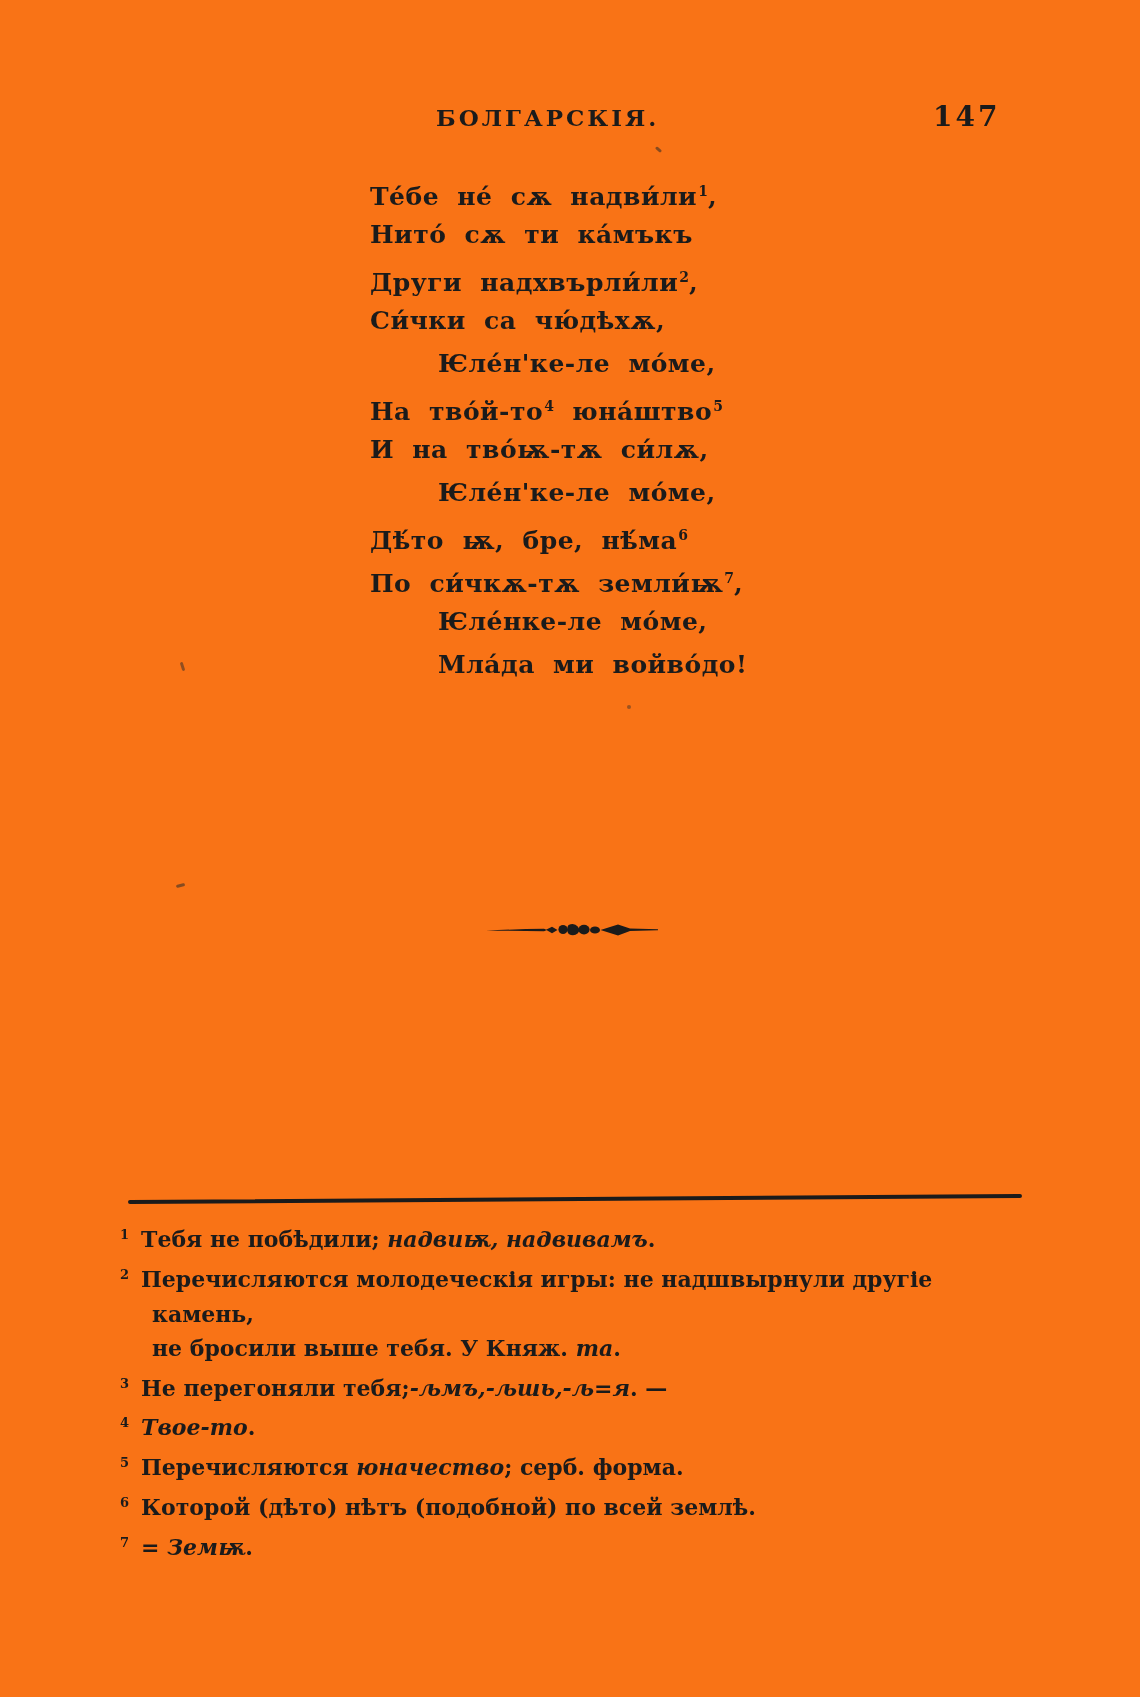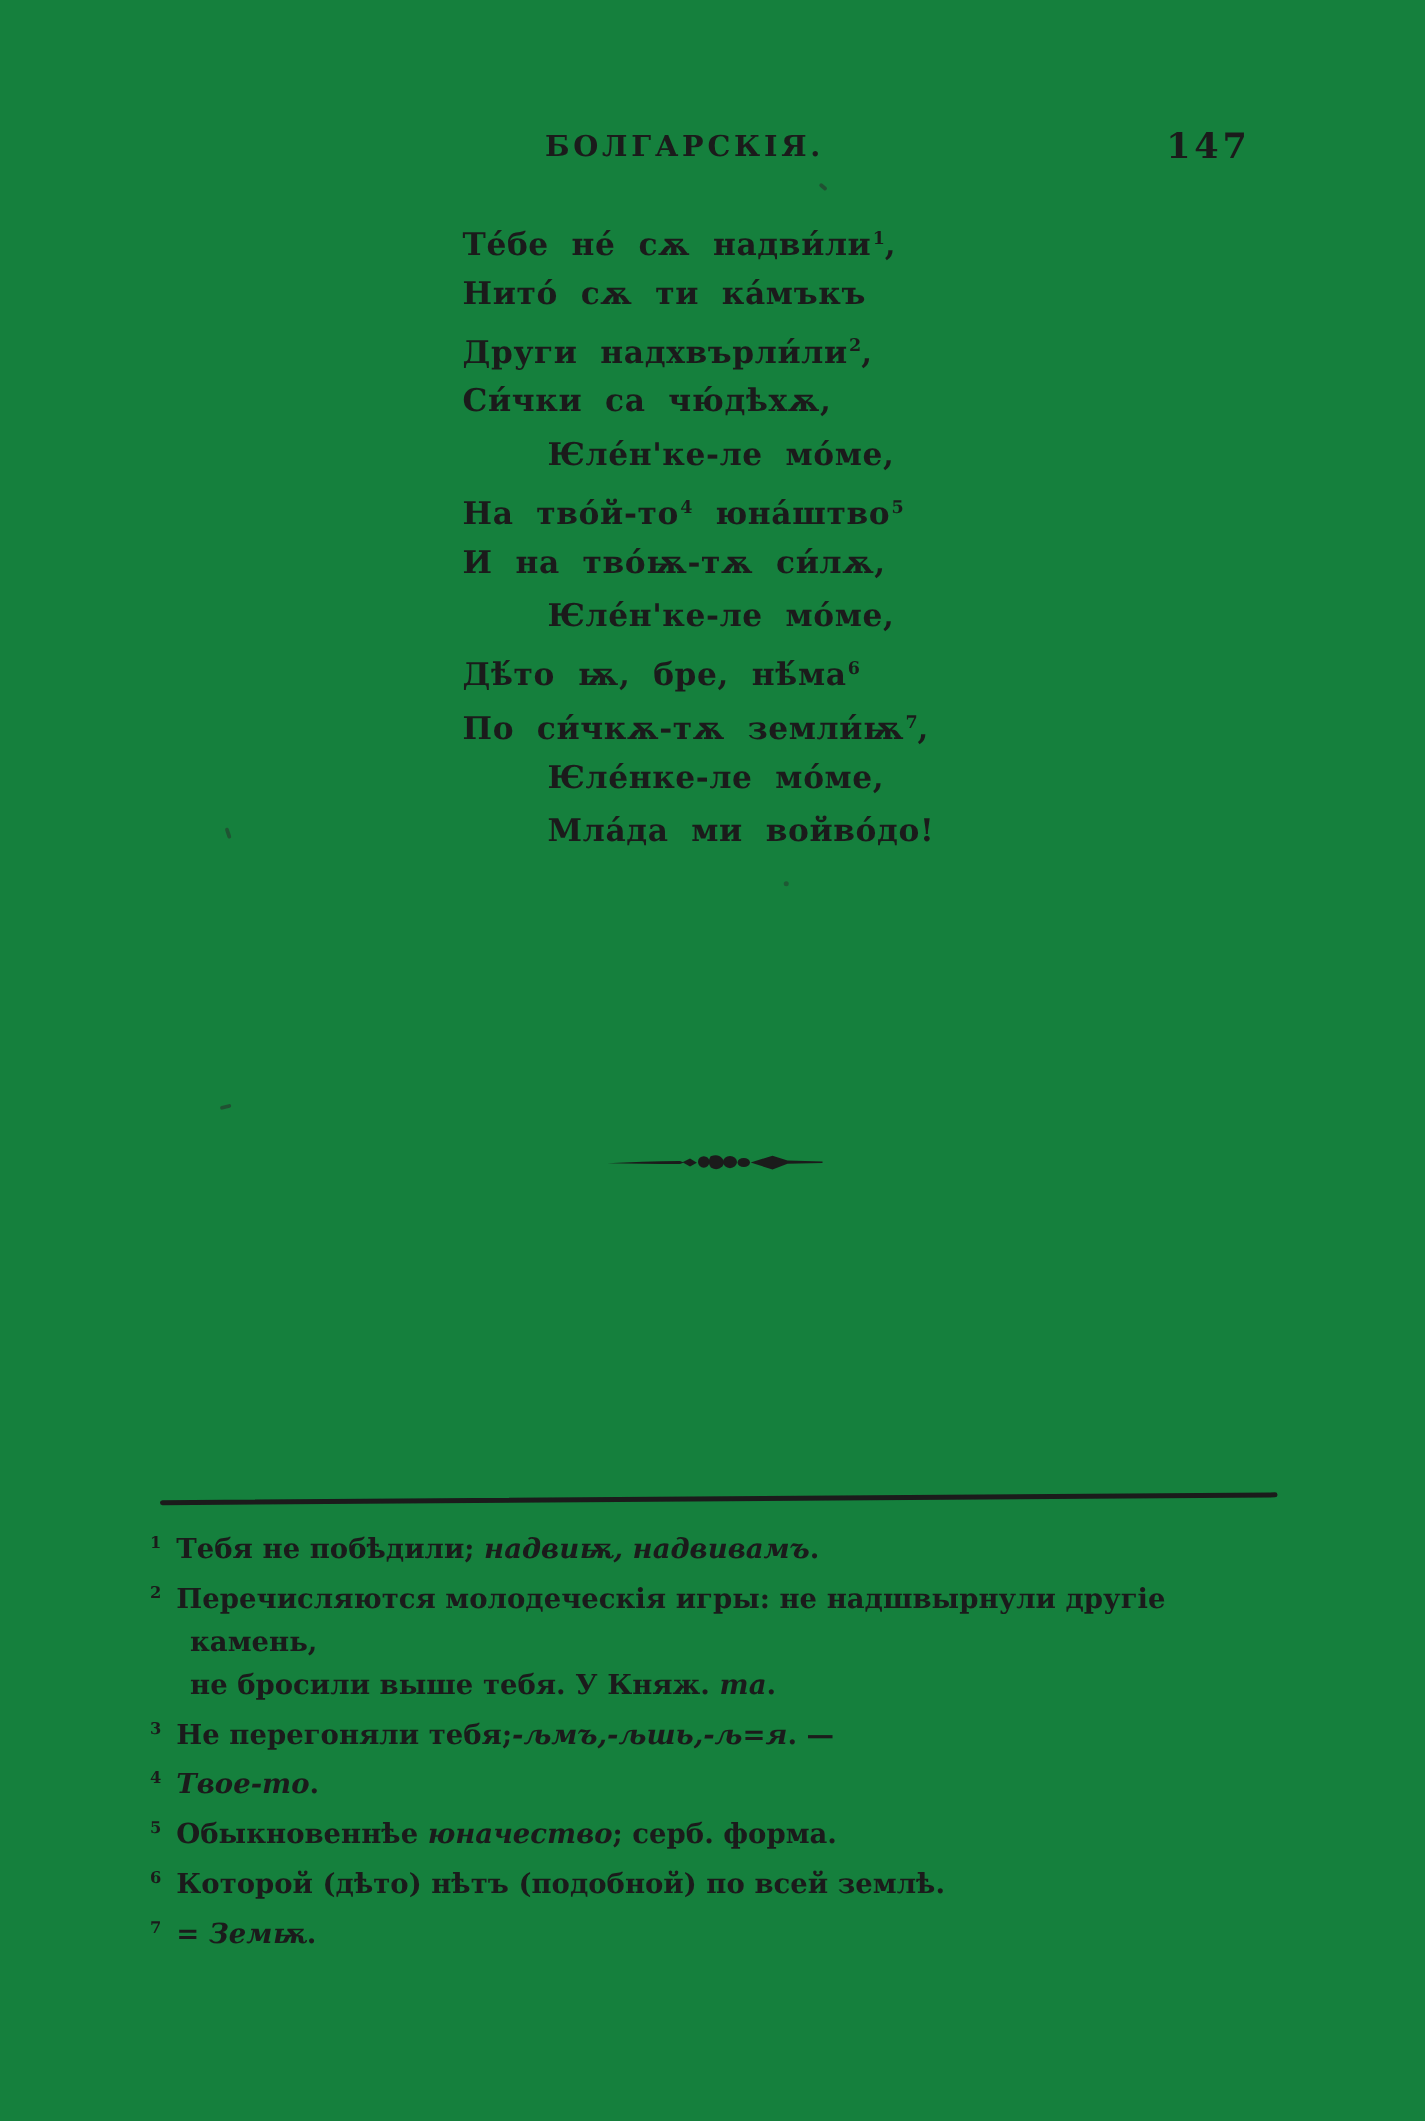--- a/index.html
+++ b/index.html
@@ -1,19 +1,19 @@
 <!DOCTYPE html>
 <html><head>
 <meta charset="utf-8">
 <style>
   html, body { margin:0; padding:0; background:#e8e8e6; }
   .page {
     position:relative;
     width:1140px; height:1697px;
-    background:#15803d;
+    background:#f97316;
     font-family:"DejaVu Serif", serif;
     color:#1b1b1b;
     overflow:hidden;
   }
   .header-title {
     position:absolute; top:104px; left:436px;
     font-size:23px; font-weight:bold; letter-spacing:3px;
     white-space:nowrap;
   }
   .page-number {
@@ -79,21 +79,21 @@
     </g>
   </svg>
 
   <div class="fn-rule"></div>
 
   <div class="footnotes">
       <div class="fn"><sup>1</sup><span>Тебя не побѣдили; </span><span class="it">надвиѭ, надвивамъ</span><span>.</span></div>
       <div class="fn"><sup>2</sup><span>Перечисляются молодеческія игры: не надшвырнули другіе камень,</span><br><span>не бросили выше тебя. У Княж. </span><span class="it">та</span><span>.</span></div>
       <div class="fn"><sup>3</sup><span>Не перегоняли тебя;</span><span class="it">-љмъ,-љшь,-љ=я</span><span>. —</span></div>
       <div class="fn"><sup>4</sup><span class="it">Твое-то</span><span>.</span></div>
-      <div class="fn"><sup>5</sup><span>Обыкновеннѣе </span><span class="it">юначество</span><span>; серб. форма.</span></div>
+      <div class="fn"><sup>5</sup><span>Перечисляются </span><span class="it">юначество</span><span>; серб. форма.</span></div>
       <div class="fn"><sup>6</sup><span>Которой (дѣто) нѣтъ (подобной) по всей землѣ.</span></div>
       <div class="fn"><sup>7</sup><span>= </span><span class="it">Земѭ</span><span>.</span></div>
     </div>
 
   <div class="speck" style="left:655px; top:148px; width:7px; height:3px; opacity:.55; transform:rotate(40deg);"></div>
   <div class="speck" style="left:181px; top:662px; width:3px; height:9px; opacity:.5; transform:rotate(-18deg); border-radius:3px;"></div>
   <div class="speck" style="left:627px; top:705px; width:4px; height:4px; opacity:.45; border-radius:50%;"></div>
   <div class="speck" style="left:176px; top:884px; width:9px; height:3px; opacity:.55; transform:rotate(-14deg);"></div>
 
 </div>

